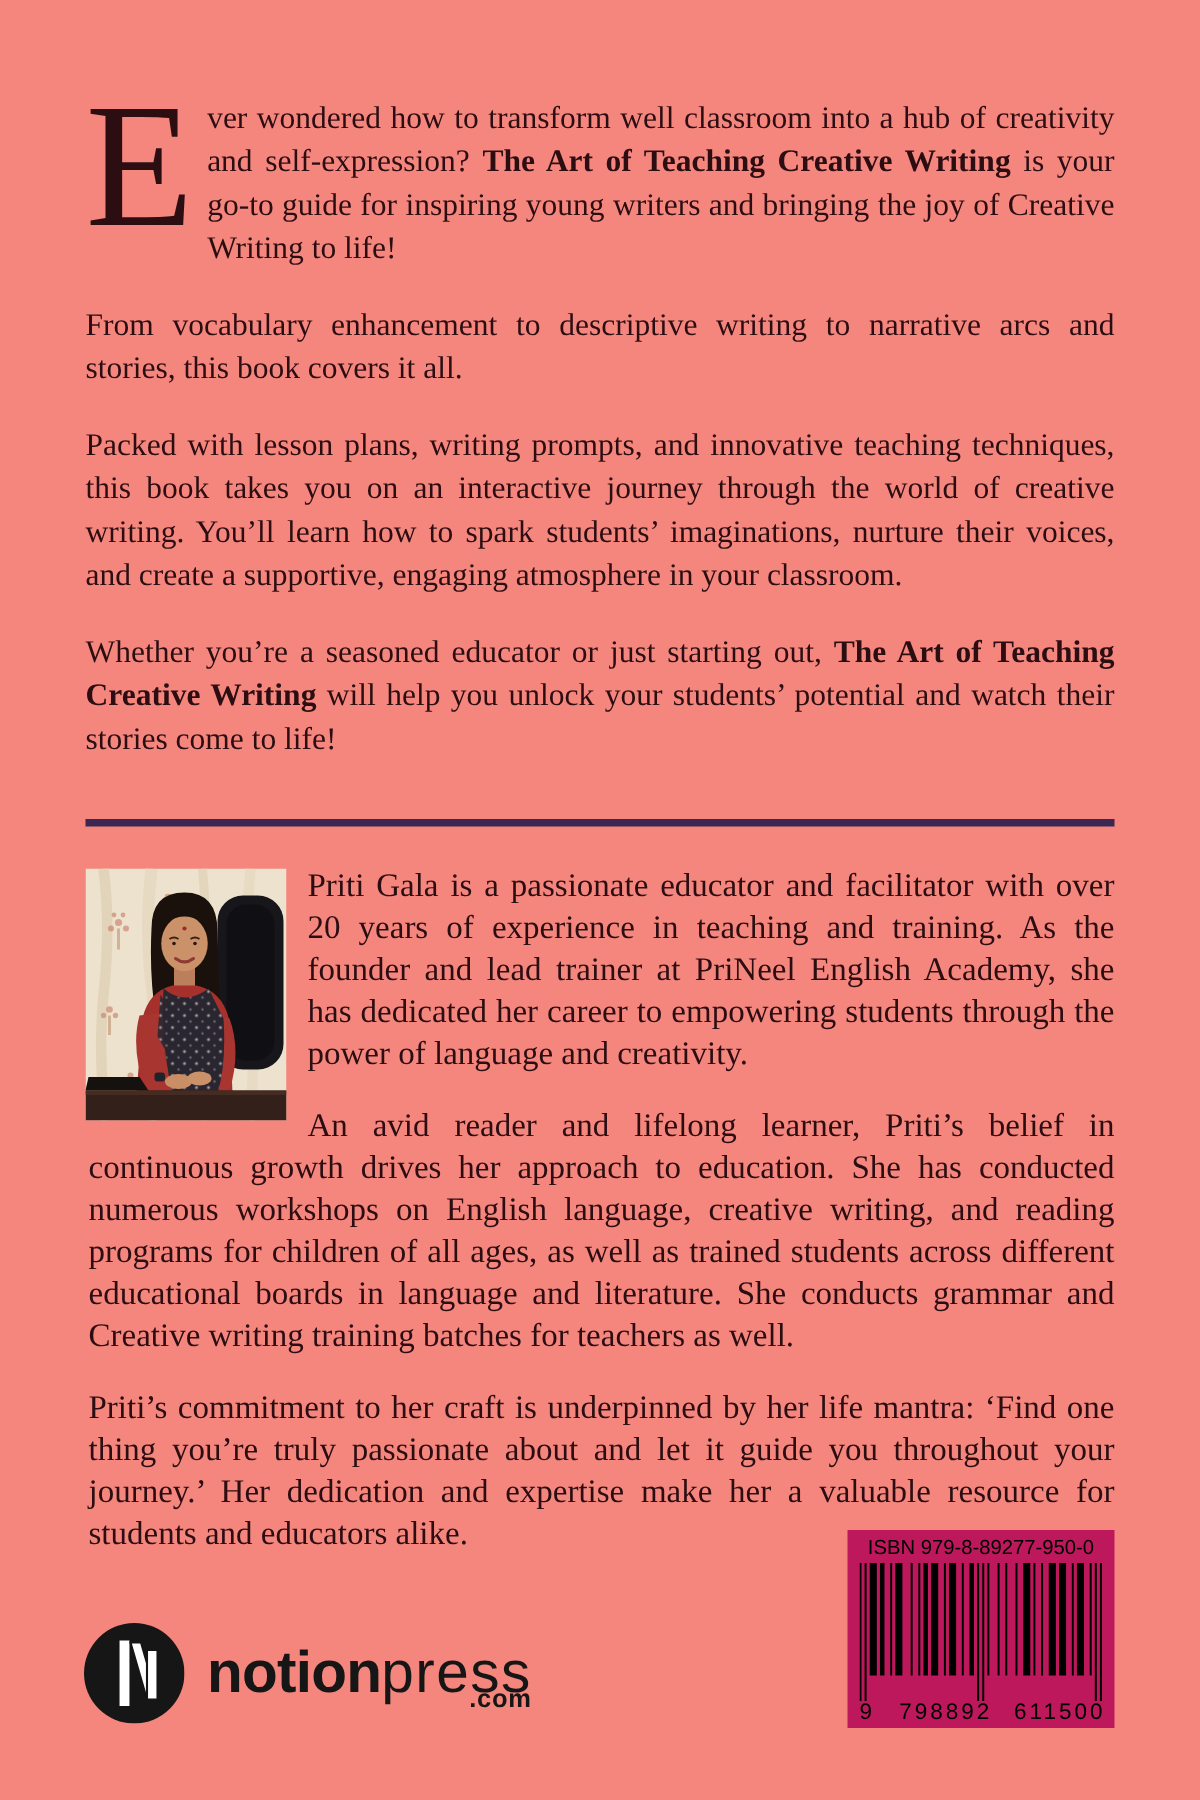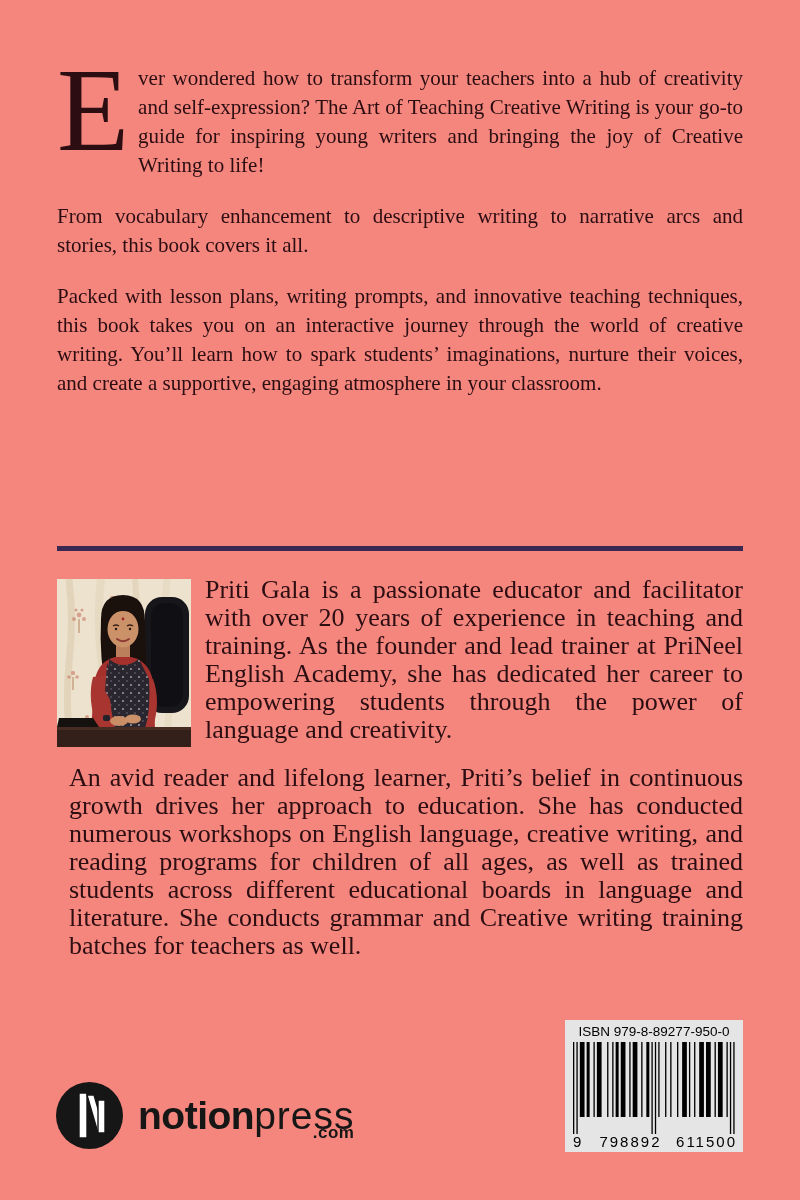--- a/index.html
+++ b/index.html
@@ -15,51 +15,51 @@
   }
   
   .synopsis{
     position:absolute;left:57px;width:686px;top:64px;
   }
   .synopsis p{
     margin:0 0 22px 0;
     font-size:21px;line-height:29px;
     text-align:justify;
   }
-  .bold{font-weight:400;}
+  .bold{font-weight:700;}
   .dropcap{
     float:left;
     font-size:118px;line-height:88px;
     margin:3px 9px 0 0;
     font-weight:400;
   }
   
   .divider{
     position:absolute;left:57px;width:686px;top:546px;height:5px;
     background:#3A2752;border:none;margin:0;
   }
   
   .bio{
     position:absolute;left:57px;width:686px;top:576px;
   }
   .bio p{
-    margin:0 0 20px 12px;
-    font-size:26px;line-height:28px;
+    margin:0 0 20px 2px;
+    font-size:22px;line-height:28px;
     text-align:justify;
   }
   .photo{
     float:left;
     width:134px;height:168px;
     margin:3px 14px 6px 0;
     display:block;
   }
   
   .barcode{
     position:absolute;left:565px;top:1020px;width:178px;height:132px;
-    background:#e5e5e5;
+    background:#be185d;
     font-family:"Liberation Sans",sans-serif;color:#000;
   }
   .isbn-label{
     text-align:center;font-size:13.5px;line-height:16px;padding-top:4px;
     white-space:nowrap;letter-spacing:0px;
   }
   .bars{display:block;margin:2px auto 0 auto;}
   .bars rect{fill:#000;}
   .barcode-digits{
     position:absolute;left:8px;right:6px;bottom:2px;
@@ -82,23 +82,24 @@
     position:absolute;right:0px;bottom:-17px;
     font-size:17px;font-weight:700;letter-spacing:0.5px;margin-left:20px;
   }
 </style>
 </head>
 <body>
 
 <div class="page">
 
   <div class="synopsis">
-    <p><span class="dropcap">E</span><span><span>ver wondered how to transform your teachers into a hub of creativity and self-expression? </span><span class="bold">The Art of Teaching Creative Writing</span><span> is your go-to guide for inspiring young writers and bringing the joy of Creative Writing to life!</span></span></p>
+    <p><span class="dropcap">E</span><span><span>ver wondered how to transform well classroom into a hub of creativity and self-expression? </span><span class="bold">The Art of Teaching Creative Writing</span><span> is your go-to guide for inspiring young writers and bringing the joy of Creative Writing to life!</span></span></p>
     <p><span>From vocabulary enhancement to descriptive writing to narrative arcs and stories, this book covers it all.</span></p>
     <p><span>Packed with lesson plans, writing prompts, and innovative teaching techniques, this book takes you on an interactive journey through the world of creative writing. You’ll learn how to spark students’ imaginations, nurture their voices, and create a supportive, engaging atmosphere in your classroom.</span></p>
+    <p><span>Whether you’re a seasoned educator or just starting out, </span><span class="bold">The Art of Teaching Creative Writing</span><span> will help you unlock your students’ potential and watch their stories come to life!</span></p>
   </div>
 
   <div class="divider"></div>
 
   <div class="bio">
     <svg class="photo" viewBox="0 0 134 168" xmlns="http://www.w3.org/2000/svg" preserveAspectRatio="none">
 
       <g>
         <rect x="0" y="0" width="134" height="168" fill="#EDE2CE"></rect>
         <path d="M12 0 q5 40 0 84 q-4 44 2 84" stroke="#DED1B6" stroke-width="7" fill="none" opacity="0.8"></path>
@@ -185,20 +186,21 @@
       </g>
 
       <g>
         <rect x="0" y="148" width="134" height="20" fill="#33201A"></rect>
         <polygon points="0,148 42,148 36,139 2,139" fill="#15110F"></polygon>
         <rect x="0" y="148" width="134" height="3" fill="#452B22"></rect>
       </g>
     </svg>
     <p>Priti Gala is a passionate educator and facilitator with over 20 years of experience in teaching and training. As the founder and lead trainer at PriNeel English Academy, she has dedicated her career to empowering students through the power of language and creativity.</p>
     <p>An avid reader and lifelong learner, Priti’s belief in continuous growth drives her approach to education. She has conducted numerous workshops on English language, creative writing, and reading programs for children of all ages, as well as trained students across different educational boards in language and literature. She conducts grammar and Creative writing training batches for teachers as well.</p>
+    <p>Priti’s commitment to her craft is underpinned by her life mantra: ‘Find one thing you’re truly passionate about and let it guide you throughout your journey.’ Her dedication and expertise make her a valuable resource for students and educators alike.</p>
   </div>
 
   <div class="logo">
     <svg class="monogram" width="67" height="67" viewBox="0 0 67 67" xmlns="http://www.w3.org/2000/svg">
       <circle cx="33.5" cy="33.5" r="33.5" fill="#161616"></circle>
       <polygon points="23,11 31,11 31,56 23,56" fill="#FFFFFF" stroke="#161616" stroke-width="1.4"></polygon>
       <polygon points="31,13 38,13 49,51 42,51" fill="#FFFFFF" stroke="#161616" stroke-width="1.4"></polygon>
       <polygon points="42,18 49,18 49,51 42,51" fill="#FFFFFF" stroke="#161616" stroke-width="1.4"></polygon>
     </svg>
     <div class="wordmark">

